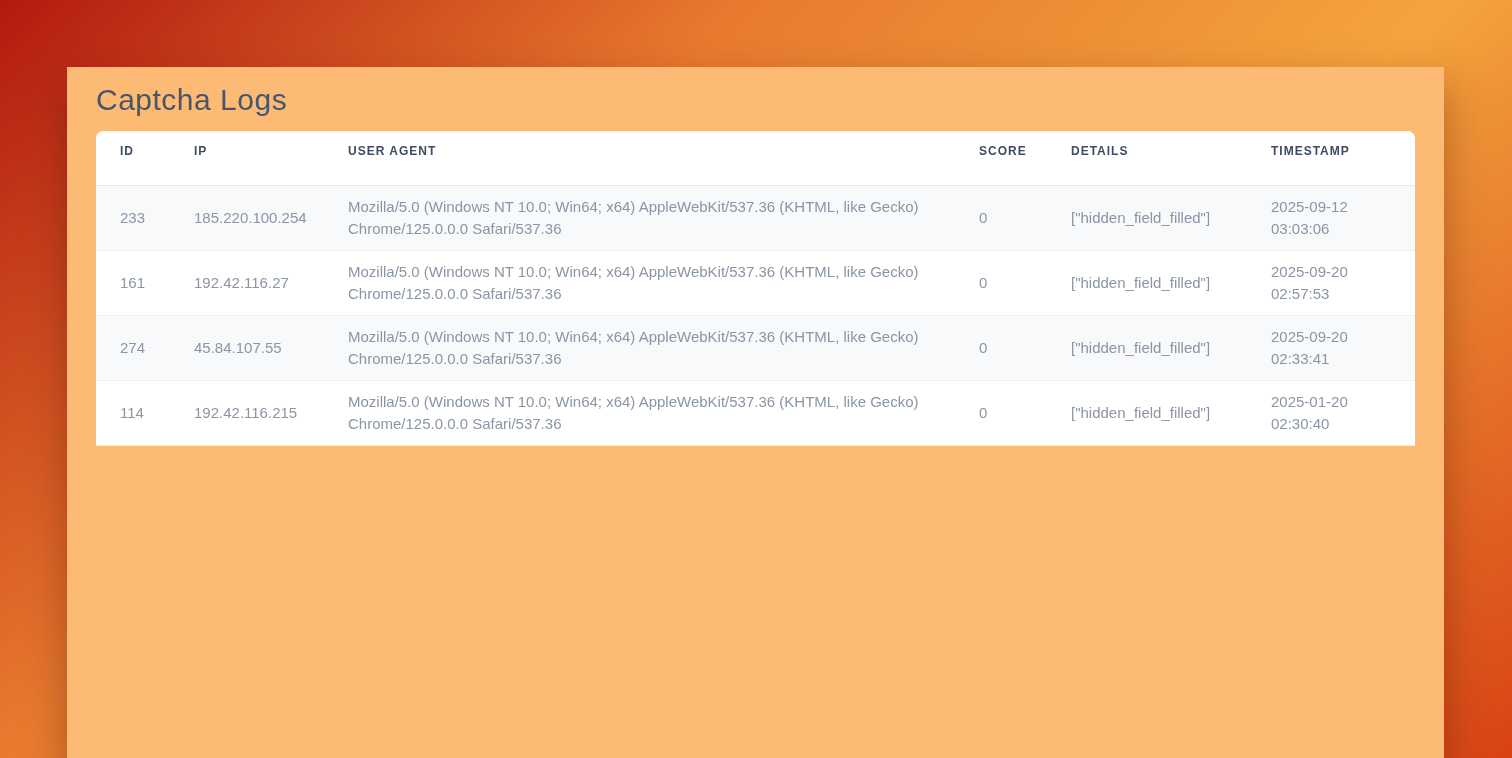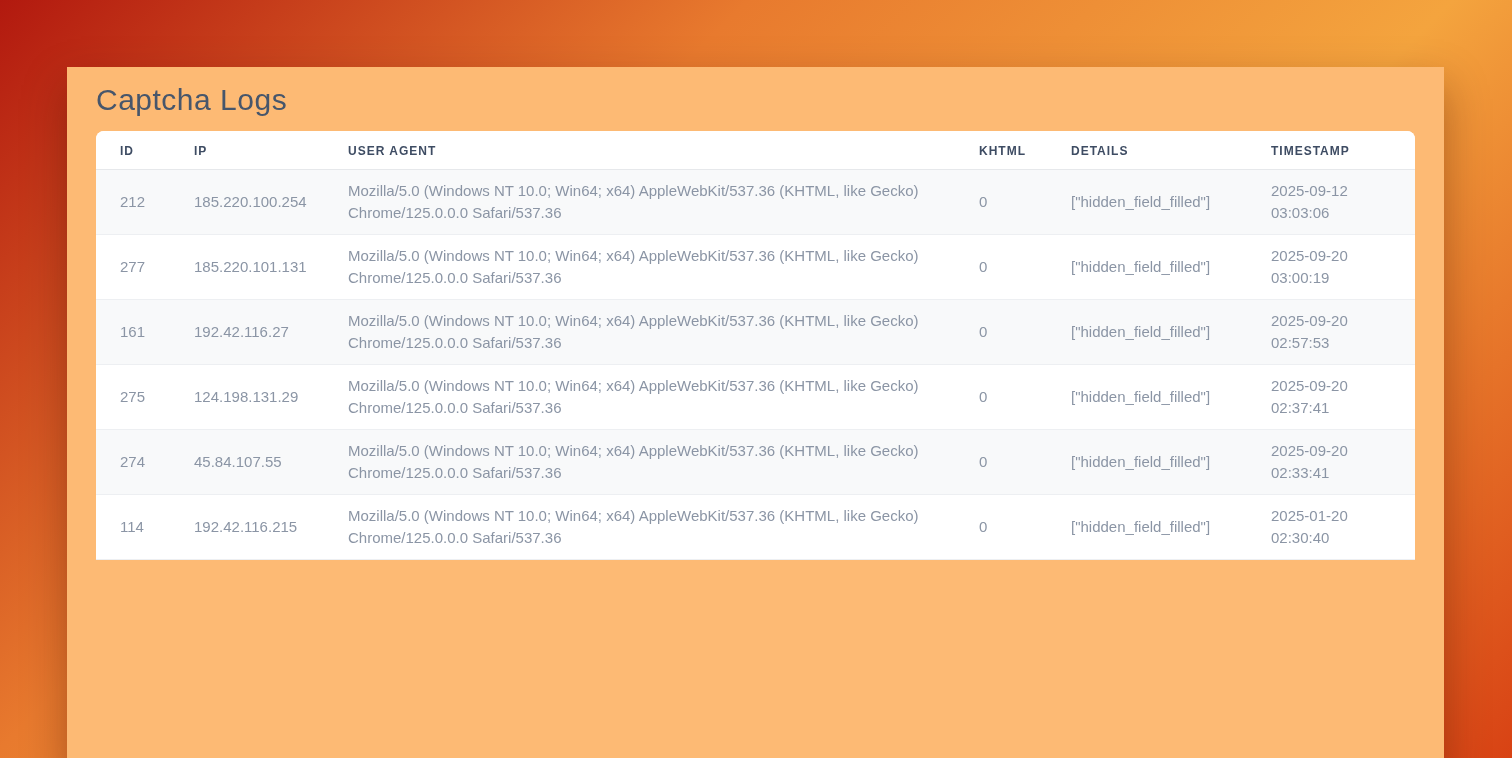--- a/index.html
+++ b/index.html
@@ -44,21 +44,21 @@
   table.logs {
     width: 100%;
     border-collapse: collapse;
     table-layout: fixed;
     background: #ffffff;
     font-size: 15px;
   }
   table.logs th {
     text-align: left;
     vertical-align: middle;
-    padding: 13px 10px 11px 24px;
+    padding: 13px 10px 27px 24px;
     font-size: 12px;
     line-height: 14px;
     font-weight: 700;
     letter-spacing: 1px;
     color: #3e4c63;
     background: #ffffff;
     border-bottom: 1px solid #e6e8eb;
     white-space: nowrap;
   }
   table.logs td {
@@ -92,57 +92,41 @@
           <col class="col-ua">
         <col class="col-score">
           <col class="col-details">
           <col class="col-ts">
       </colgroup>
       <thead>
         <tr>
           <th>ID</th>
           <th>IP</th>
           <th>USER AGENT</th>
-          <th>KHTML</th>
+          <th>SCORE</th>
           <th>DETAILS</th>
           <th>TIMESTAMP</th>
         </tr>
       </thead>
       <tbody>
         <tr>
-          <td>212</td>
+          <td>233</td>
           <td>185.220.100.254</td>
           <td>Mozilla/5.0 (Windows NT 10.0; Win64; x64) AppleWebKit/537.36 (KHTML, like Gecko) Chrome/125.0.0.0 Safari/537.36</td>
           <td>0</td>
           <td>["hidden_field_filled"]</td>
           <td>2025-09-12 03:03:06</td>
-        </tr>
-        <tr>
-          <td>277</td>
-          <td>185.220.101.131</td>
-          <td>Mozilla/5.0 (Windows NT 10.0; Win64; x64) AppleWebKit/537.36 (KHTML, like Gecko) Chrome/125.0.0.0 Safari/537.36</td>
-          <td>0</td>
-          <td>["hidden_field_filled"]</td>
-          <td>2025-09-20 03:00:19</td>
         </tr>
         <tr>
           <td>161</td>
           <td>192.42.116.27</td>
           <td>Mozilla/5.0 (Windows NT 10.0; Win64; x64) AppleWebKit/537.36 (KHTML, like Gecko) Chrome/125.0.0.0 Safari/537.36</td>
           <td>0</td>
           <td>["hidden_field_filled"]</td>
           <td>2025-09-20 02:57:53</td>
-        </tr>
-        <tr>
-          <td>275</td>
-          <td>124.198.131.29</td>
-          <td>Mozilla/5.0 (Windows NT 10.0; Win64; x64) AppleWebKit/537.36 (KHTML, like Gecko) Chrome/125.0.0.0 Safari/537.36</td>
-          <td>0</td>
-          <td>["hidden_field_filled"]</td>
-          <td>2025-09-20 02:37:41</td>
         </tr>
         <tr>
           <td>274</td>
           <td>45.84.107.55</td>
           <td>Mozilla/5.0 (Windows NT 10.0; Win64; x64) AppleWebKit/537.36 (KHTML, like Gecko) Chrome/125.0.0.0 Safari/537.36</td>
           <td>0</td>
           <td>["hidden_field_filled"]</td>
           <td>2025-09-20 02:33:41</td>
         </tr>
         <tr>

